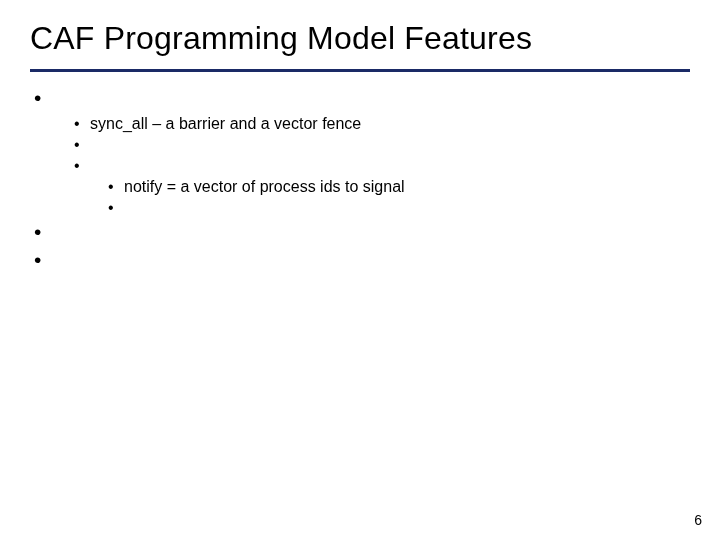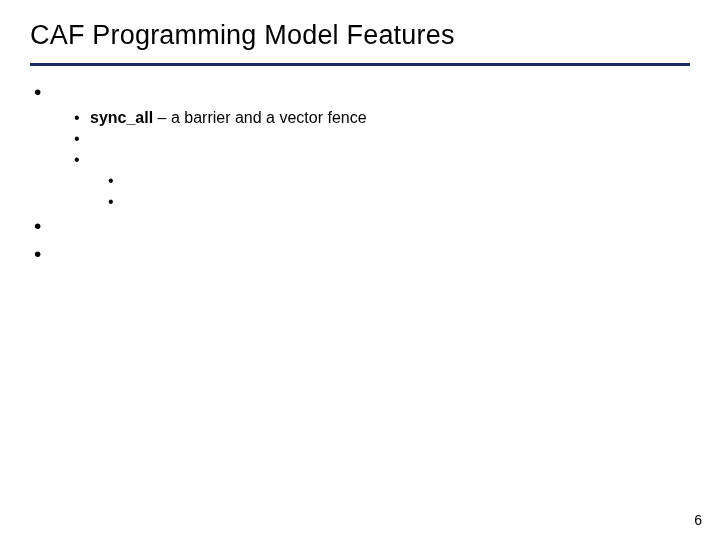--- a/index.html
+++ b/index.html
@@ -1,30 +1,30 @@
 <!DOCTYPE html>
 <html><head>
   <meta charset="utf-8">
   <style>
     * { box-sizing: border-box; margin: 0; padding: 0; }
     html, body { width: 720px; height: 540px; background: #fff; font-family: Arial, Helvetica, sans-serif; overflow: hidden; }
     .slide { width: 720px; height: 540px; position: relative; padding: 20px 30px; }
-    .title { font-size: 27px; color: #000; font-weight: 400; letter-spacing: 0.2px; margin-bottom: 12px; }
+    .title { font-size: 32px; color: #000; font-weight: 400; letter-spacing: 0.2px; margin-bottom: 12px; }
     .rule { height: 3px; background: #1a2a66; width: 660px; margin: 0 0 14px 0; }
     .lvl1 { list-style: none; padding-left: 4px; }
     .lvl1 > li { font-size: 21px; color: #000; margin: 2px 0 4px 0; display: flex; }
     .lvl1 > li .dot { width: 18px; flex-shrink: 0; }
     .lvl2 { list-style: none; padding-left: 44px; }
     .lvl2 > li { font-size: 16px; color: #000; margin: 1px 0; display: flex; line-height: 1.25; }
     .lvl2 > li .dot { width: 16px; flex-shrink: 0; }
     .lvl3 { list-style: none; padding-left: 78px; }
     .lvl3 > li { font-size: 16px; color: #000; margin: 1px 0; display: flex; line-height: 1.25; }
     .lvl3 > li .dot { width: 16px; flex-shrink: 0; }
     .pagenum { position: absolute; right: 18px; bottom: 12px; font-size: 14px; color: #000; }
-    .b { font-weight: 700; }
+    .b { font-weight: 400; }
   </style>
 </head>
 <body>
 
 <div class="slide">
   <h1 class="title">CAF Programming Model Features</h1>
   <div class="rule"></div>
 
   <ul class="lvl1">
     <li>
@@ -43,20 +43,23 @@
       <span class="dot">•</span>
     </li>
     <li>
       <span class="dot">•</span>
     </li>
   </ul>
 
   <ul class="lvl3">
     <li>
       <span class="dot">•</span>
+      <span>
+        <span class="b">notify</span><span> = a vector of process ids to signal</span>
+      </span>
     </li>
     <li>
       <span class="dot">•</span>
     </li>
   </ul>
 
   <ul class="lvl1">
     <li>
       <span class="dot">•</span>
     </li>

